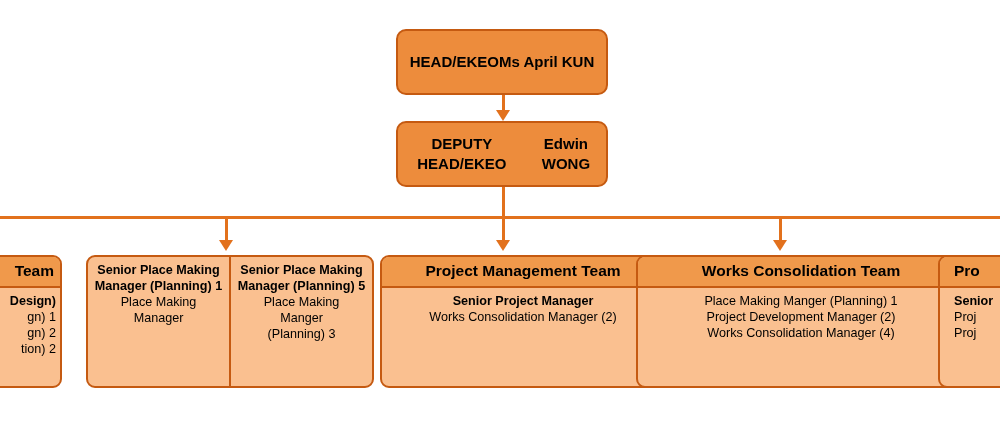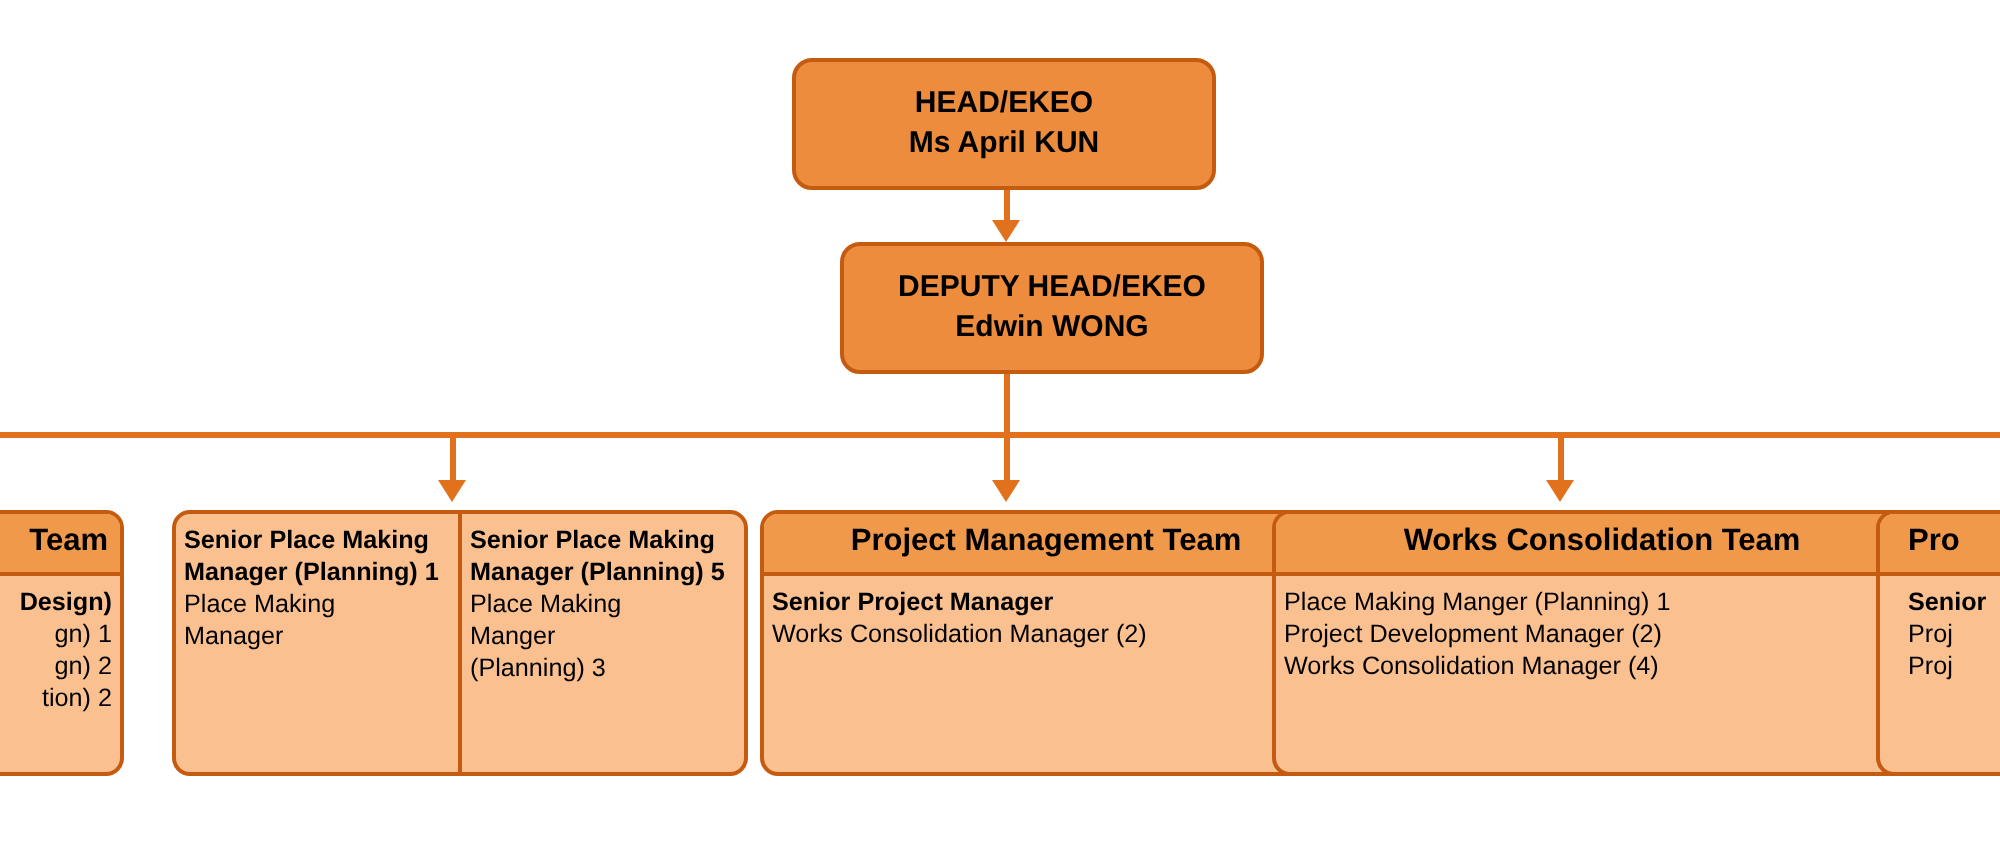--- a/index.html
+++ b/index.html
@@ -19,31 +19,30 @@
   }
 
   
   .topbox {
     position: absolute;
     background: #ED8C3C;
     border: 2px solid #C55A11;
     border-radius: 10px;
     box-sizing: border-box;
     display: flex;
-    flex-direction: column;
     align-items: center;
     justify-content: center;
     color: #000000;
     font-weight: bold;
     font-size: 15px;
     line-height: 1.35;
     text-align: center;
   }
   #head-box   { left: 396px; top: 29px;  width: 212px; height: 66px; }
-  #deputy-box { left: 396px; top: 121px; width: 212px; height: 66px; margin-left: 24px; }
+  #deputy-box { left: 396px; top: 121px; width: 212px; height: 66px; }
 
   
   .vline {
     position: absolute;
     width: 3px;
     background: #E2711D;
   }
   .hline {
     position: absolute;
     height: 3px;
@@ -83,21 +82,21 @@
   }
   .team-body {
     flex: 1;
     display: flex;
     flex-direction: row;
     align-items: stretch;
   }
   .team-col {
     flex: 1;
     padding: 5px 4px 0;
-    text-align: left;
+    text-align: center;
     font-size: 12.6px;
     line-height: 1.28;
     color: #000000;
     box-sizing: border-box;
   }
   .team-col + .team-col {
     border-left: 2px solid #C55A11;
   }
   .role-lead {
     font-weight: bold;

